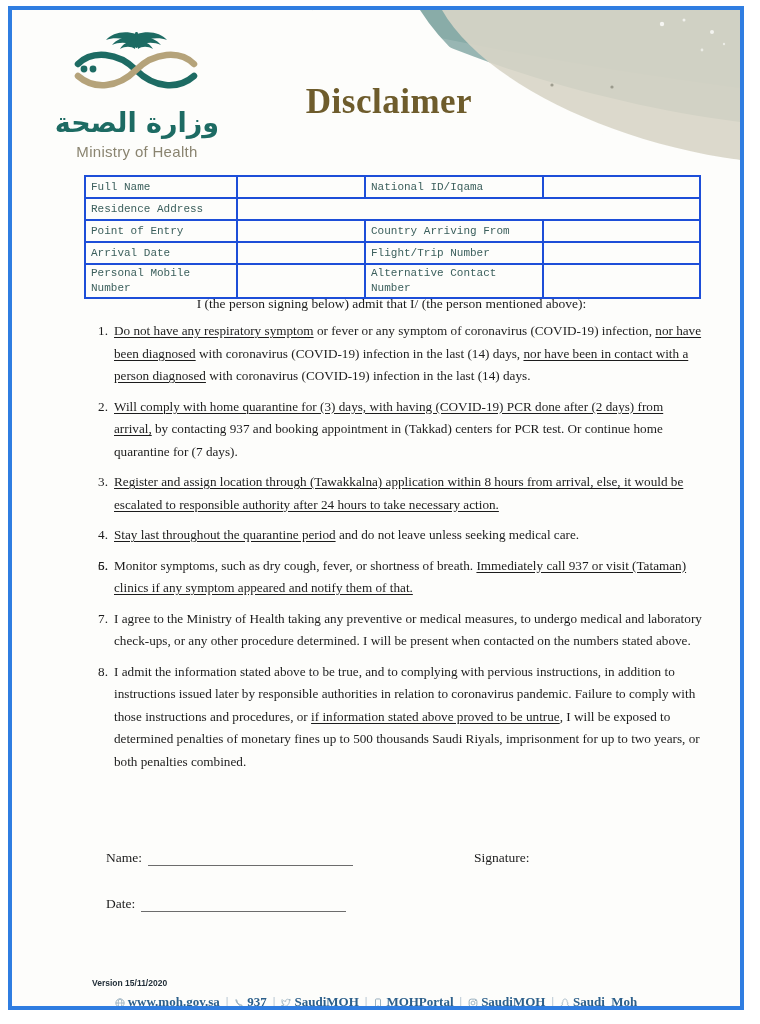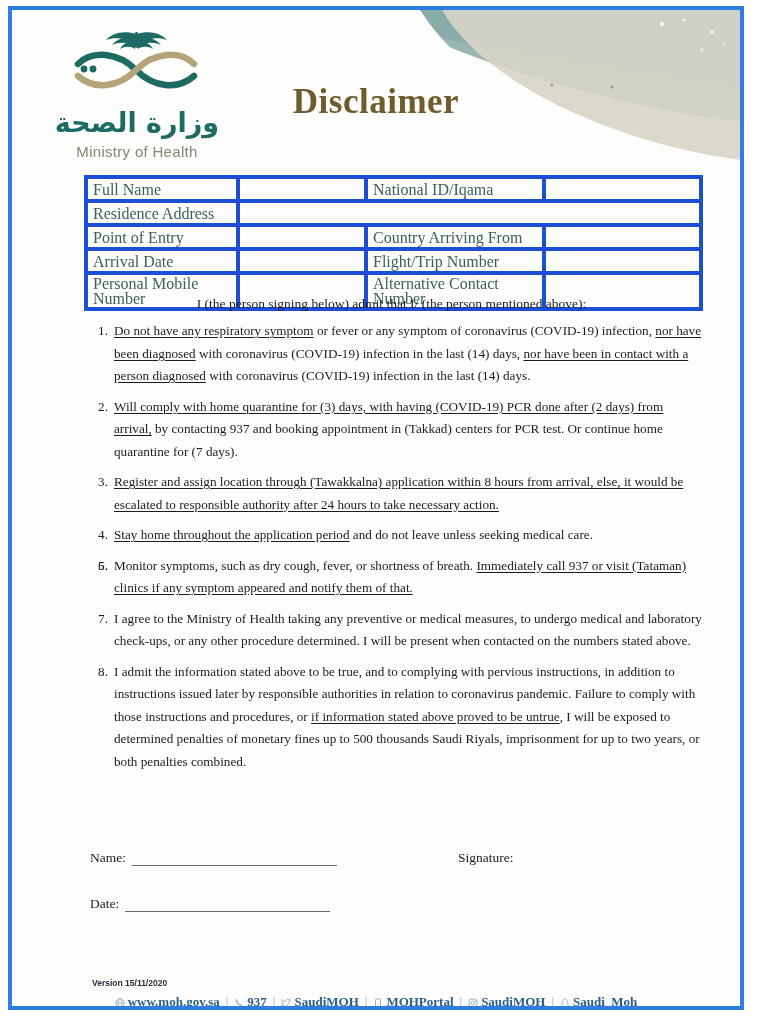--- a/index.html
+++ b/index.html
@@ -33,38 +33,38 @@
     font-family:"DejaVu Sans", sans-serif;
     font-size:27px;color:#1d6b63;direction:rtl;
     margin-top:9px;letter-spacing:0px;font-weight:600;
   }
   .logo-en{
     font-family:"Liberation Sans", sans-serif;
     font-size:15px;color:#8a8470;margin-top:5px;letter-spacing:.3px;
   }
   
   .title{
-    position:absolute;left:0;top:72px;width:728px;text-align:center;
+    position:absolute;left:13px;top:72px;width:728px;text-align:center;
     font-family:"Liberation Serif", serif;
     font-weight:bold;font-size:35px;color:#6e5c2c;
     letter-spacing:.5px;
   }
   
   .tbl{
     position:absolute;left:72px;top:165px;width:615px;
     border-collapse:collapse;
     table-layout:fixed;
   }
   .tbl td{
-    border:4px solid #1d4ed8;
+    border:2px solid #1d4ed8;
     height:18px;
     padding:1px 5px;
-    font-size:16px;
+    font-size:11px;
     color:#3b5f5c;
-    font-family:Liberation Serif, serif;
+    font-family:Liberation Mono, monospace;
     vertical-align:middle;
     line-height:15px;
   }
   .tbl td.blank{color:#000;}
   .c1{width:152px;}
   .c2{width:128px;}
   .c3{width:178px;}
   .c4{width:157px;}
   
   .intro{
@@ -81,21 +81,21 @@
   .items li{
     position:relative;padding-left:24px;
     margin-bottom:8px;line-height:22.5px;text-align:left;
   }
   .items li .num{
     position:absolute;left:0;top:0;width:18px;text-align:right;
   }
   .u{text-decoration:underline;text-underline-offset:2px;}
   
   .sig{
-    position:absolute;left:78px;top:840px;width:612px;
+    position:absolute;left:94px;top:840px;width:612px;
     font-size:13.5px;color:#1c1c1c;
   }
   .sig-row{position:relative;height:46px;}
   .sig-lbl{display:inline-block;}
   .rule{
     display:inline-block;width:205px;border-bottom:1px solid #6c6c6c;
     height:13px;margin-left:6px;vertical-align:bottom;
   }
   .sig-right{position:absolute;left:368px;top:0;}
   
@@ -196,21 +196,21 @@
         </tr>
       </tbody>
   </table>
 
   <div class="intro">I (the person signing below) admit that I/ (the person mentioned above):</div>
 
   <ol class="items" id="clauses">
       <li><span class="num">1.</span><span class="u">Do not have any respiratory symptom</span><span> or fever or any symptom of coronavirus (COVID-19) infection, </span><span class="u">nor have been diagnosed</span><span> with coronavirus (COVID-19) infection in the last (14) days, </span><span class="u">nor have been in contact with a person diagnosed</span><span> with coronavirus (COVID-19) infection in the last (14) days.</span></li>
       <li><span class="num">2.</span><span class="u">Will comply with home quarantine for (3) days, with having (COVID-19) PCR done after (2 days) from arrival,</span><span> by contacting 937 and booking appointment in (Takkad) centers for PCR test. Or continue home quarantine for (7 days).</span></li>
       <li><span class="num">3.</span><span class="u">Register and assign location through (Tawakkalna) application within 8 hours from arrival, else, it would be escalated to responsible authority after 24 hours to take necessary action.</span></li>
-      <li><span class="num">4.</span><span class="u">Stay home throughout the application period</span><span> and do not leave unless seeking medical care.</span></li>
+      <li><span class="num">4.</span><span class="u">Stay last throughout the quarantine period</span><span> and do not leave unless seeking medical care.</span></li>
       <li><span class="num">5.</span></li>
       <li><span class="num">6.</span><span>Monitor symptoms, such as dry cough, fever, or shortness of breath. </span><span class="u">Immediately call 937 or visit (Tataman) clinics if any symptom appeared and notify them of that.</span></li>
       <li><span class="num">7.</span><span>I agree to the Ministry of Health taking any preventive or medical measures, to undergo medical and laboratory check-ups, or any other procedure determined. I will be present when contacted on the numbers stated above.</span></li>
       <li><span class="num">8.</span><span>I admit the information stated above to be true, and to complying with pervious instructions, in addition to instructions issued later by responsible authorities in relation to coronavirus pandemic. Failure to comply with those instructions and procedures, or </span><span class="u">if information stated above proved to be untrue</span><span>, I will be exposed to determined penalties of monetary fines up to 500 thousands Saudi Riyals, imprisonment for up to two years, or both penalties combined.</span></li>
     </ol>
 
   <div class="sig">
     <div class="sig-row">
       <span class="sig-lbl">Name:</span><span class="rule"></span>
       <span class="sig-right">Signature:</span>

